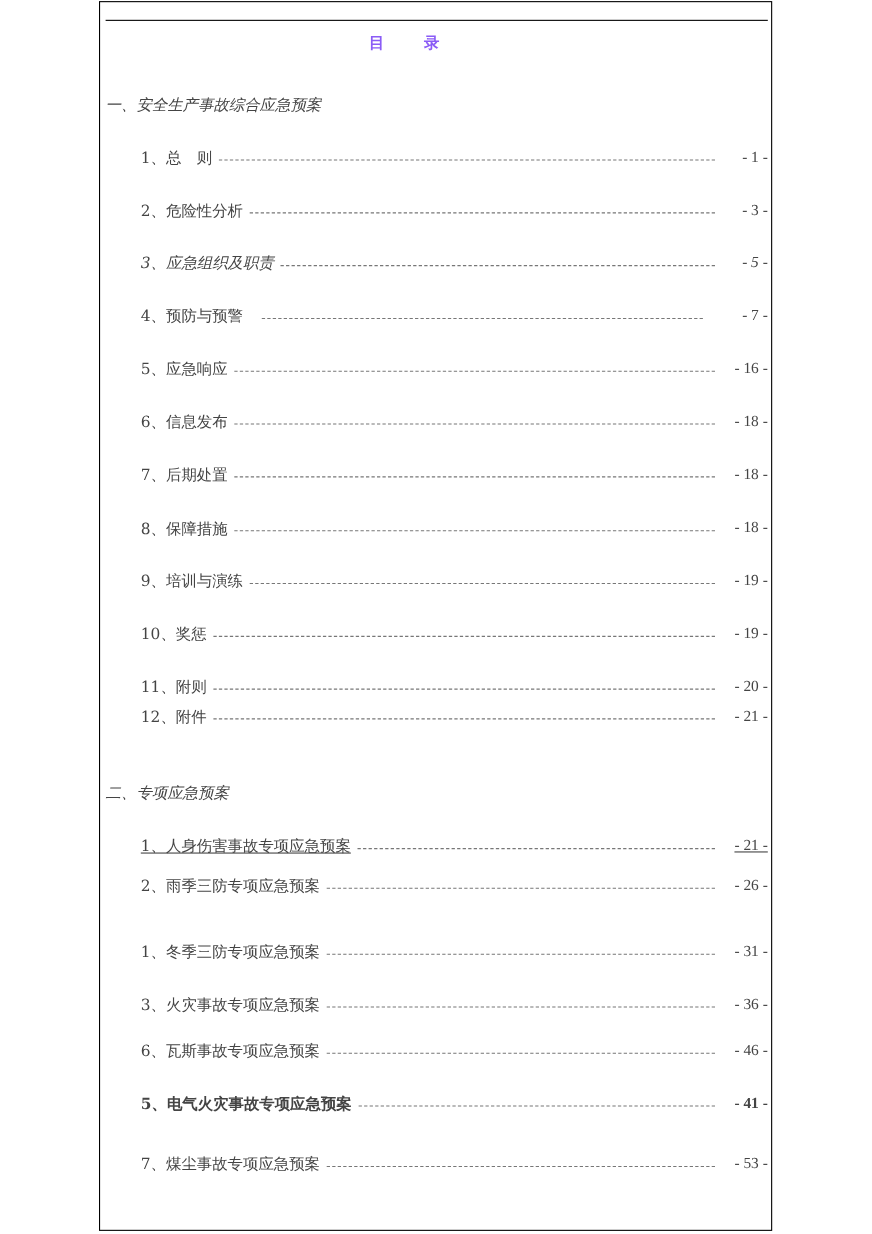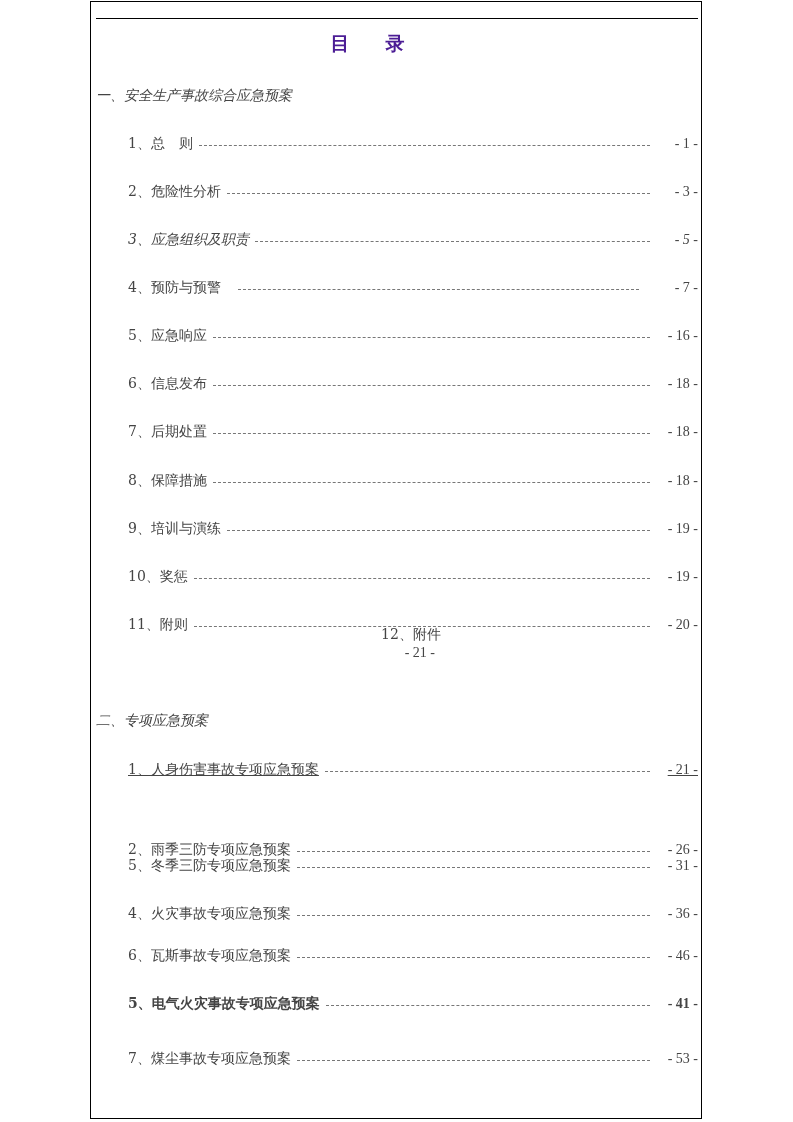--- a/index.html
+++ b/index.html
@@ -32,22 +32,22 @@
       border-top: 1.5px solid #000;
     }
     .toc-title {
       position: absolute;
       left: 0;
       top: 31px;
       width: 735px;
       text-align: center;
       font-family: "DejaVu Sans", "Liberation Sans", sans-serif;
       font-weight: bold;
-      font-size: 19px;
-      color: #4c1d95;
+      font-size: 14px;
+      color: #8b5cf6;
       letter-spacing: 0;
     }
     .toc-title .gap { display: inline-block; width: 36px; }
     .toc-line {
       position: absolute;
       height: 20px;
       display: flex;
       align-items: center;
       font-size: 14px;
       color: #444;
@@ -144,47 +144,47 @@
 <div class="toc-line toc-entry" style="top:567px;">
   <span class="label">10、奖惩</span>
   <span class="leader"></span>
   <span class="page">- 19 -</span>
 </div>
 <div class="toc-line toc-entry" style="top:615px;">
   <span class="label">11、附则</span>
   <span class="leader"></span>
   <span class="page">- 20 -</span>
 </div>
-<div class="toc-line toc-entry" style="top:626px;flex-direction:column;">
+<div class="toc-line toc-entry" style="top:642px;">
   <span class="label">12、附件</span>
   <span class="leader"></span>
   <span class="page">- 21 -</span>
 </div>
 
 <div class="toc-line toc-section" style="top:711px;">
   <span>二、专项应急预案</span>
 </div>
 
 <div class="toc-line toc-entry" style="top:760px;text-decoration:underline;">
   <span class="label">1、人身伤害事故专项应急预案</span>
   <span class="leader"></span>
   <span class="page">- 21 -</span>
 </div>
-<div class="toc-line toc-entry" style="top:840px;">
+<div class="toc-line toc-entry" style="top:796px;">
   <span class="label">2、雨季三防专项应急预案</span>
   <span class="leader"></span>
   <span class="page">- 26 -</span>
 </div>
 <div class="toc-line toc-entry" style="top:856px;">
-  <span class="label">5、冬季三防专项应急预案</span>
+  <span class="label">1、冬季三防专项应急预案</span>
   <span class="leader"></span>
   <span class="page">- 31 -</span>
 </div>
 <div class="toc-line toc-entry" style="top:904px;">
-  <span class="label">4、火灾事故专项应急预案</span>
+  <span class="label">3、火灾事故专项应急预案</span>
   <span class="leader"></span>
   <span class="page">- 36 -</span>
 </div>
 <div class="toc-line toc-entry" style="top:994px;font-weight:bold;">
   <span class="label">5、电气火灾事故专项应急预案</span>
   <span class="leader"></span>
   <span class="page">- 41 -</span>
 </div>
 <div class="toc-line toc-entry" style="top:946px;">
   <span class="label">6、瓦斯事故专项应急预案</span>

